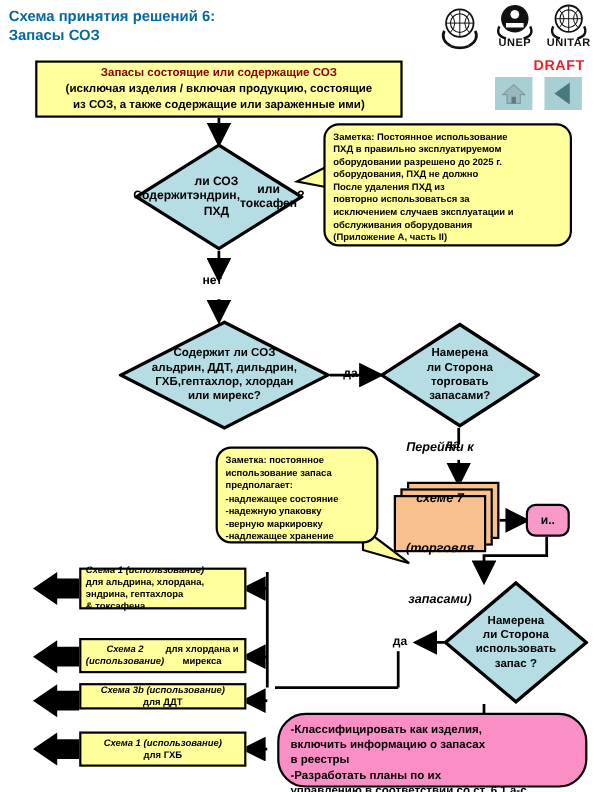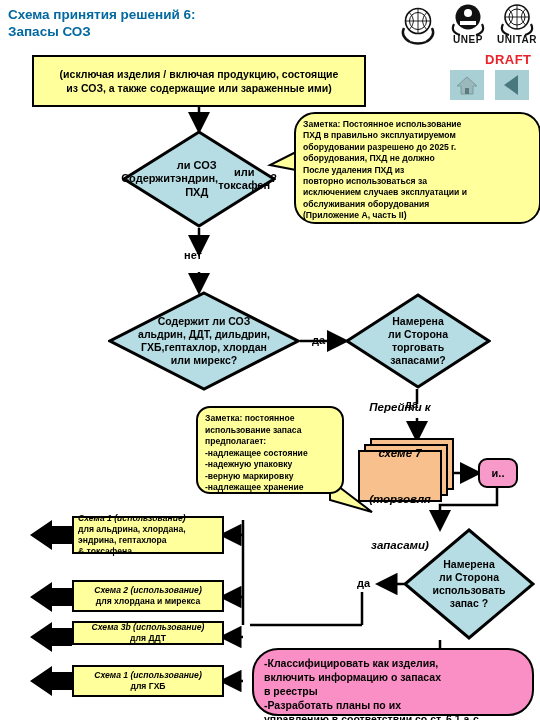--- a/index.html
+++ b/index.html
@@ -193,39 +193,40 @@
       <rect x="9" y="13" width="4" height="6" fill="#5e7a7e"></rect>
     </svg>
   </div>
   <div class="navbtn back">
     <svg width="24" height="24" viewBox="0 0 24 24">
       <path d="M18,2 L4,12 L18,22 z" fill="#49797f"></path>
     </svg>
   </div>
 
   <div class="box" style="left:32px;top:55px;width:334px;height:52px;font-size:10.5px;line-height:14.5px;flex-direction:column;">
+    <span class="ln" style="color:#8b0000;">Запасы состоящие или содержащие СОЗ</span>
     <span class="ln">(исключая изделия / включая продукцию, состоящие</span>
     <span class="ln">из СОЗ, а также содержащие или зараженные ими)</span>
   </div>
 
   <div class="dwrap" style="left:122px;top:130px;width:154px;height:98px;">
     <svg width="154" height="98" viewBox="0 0 154 98">
       <polygon points="77,2 152,49 77,96 2,49" fill="#b6dde3" stroke="#000" stroke-width="3"></polygon>
     </svg>
     <div class="dtext" style="flex-direction:row;">
       <span class="ln">Содержит</span>
       <span class="ln">ли СОЗ эндрин, ПХД</span>
       <span class="ln">или токсафен</span>
       <span class="ln">?</span>
     </div>
   </div>
 
   <div class="elabel" style="left:184px;top:249px;">нет</div>
 
-  <div class="callout" style="left:294px;top:112px;width:247px;height:112px;font-size:8.6px;line-height:11.4px;border-radius:21px;">
+  <div class="callout" style="left:294px;top:112px;width:226px;height:112px;font-size:8.6px;line-height:11.4px;">
     <span class="ln">Заметка: Постоянное использование</span>
     <span class="ln">ПХД в правильно эксплуатируемом</span>
     <span class="ln">оборудовании разрешено до 2025 г.</span>
     <span class="ln">оборудования,  ПХД не должно</span>
     <span class="ln">После удаления ПХД из</span>
     <span class="ln">повторно использоваться за</span>
     <span class="ln">исключением случаев эксплуатации и</span>
     <span class="ln">обслуживания оборудования</span>
     <span class="ln">(Приложение А, часть II)</span>
   </div>
@@ -297,21 +298,21 @@
 
   <div class="elabel" style="left:357px;top:577px;">да</div>
 
   <div class="box" style="left:72px;top:516px;width:152px;height:38px;font-size:8.6px;line-height:11px;flex-direction:column;align-items:flex-start;padding:2px 4px;">
     <span class="ln" style="font-style:italic;">Схема 1 (использование)</span>
     <span class="ln">для альдрина, хлордана,</span>
     <span class="ln">эндрина, гептахлора</span>
     <span class="ln">&amp; токсафена</span>
   </div>
 
-  <div class="box" style="left:72px;top:580px;width:152px;height:32px;font-size:8.6px;line-height:11px;flex-direction:column;padding:2px 4px;">
+  <div class="box" style="left:72px;top:580px;width:152px;height:32px;font-size:8.6px;line-height:11px;flex-direction:row;padding:2px 4px;">
     <span class="ln" style="font-style:italic;">Схема 2 (использование)</span>
     <span class="ln">для хлордана и мирекса</span>
   </div>
 
   <div class="box" style="left:72px;top:621px;width:152px;height:24px;font-size:8.6px;line-height:11px;flex-direction:column;padding:2px 4px;">
     <span class="ln" style="font-style:italic;">Схема 3b (использование)</span>
     <span class="ln">для ДДТ</span>
   </div>
 
   <div class="box" style="left:72px;top:665px;width:152px;height:32px;font-size:8.6px;line-height:11px;flex-direction:column;padding:2px 4px;">

